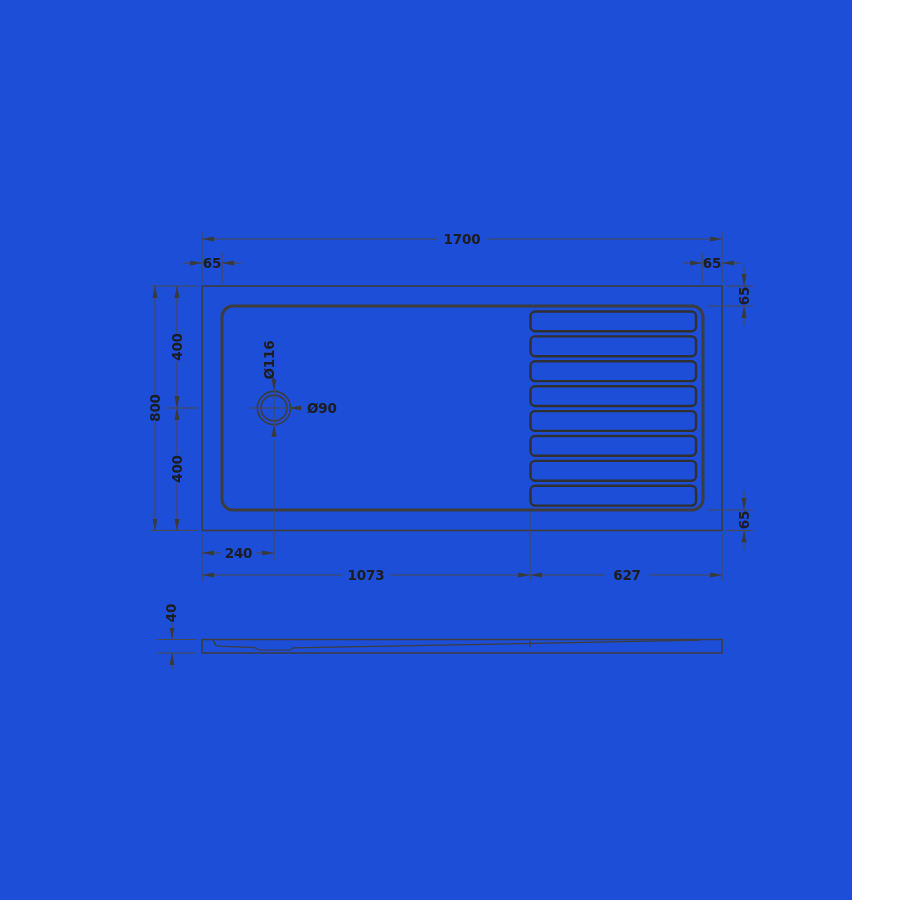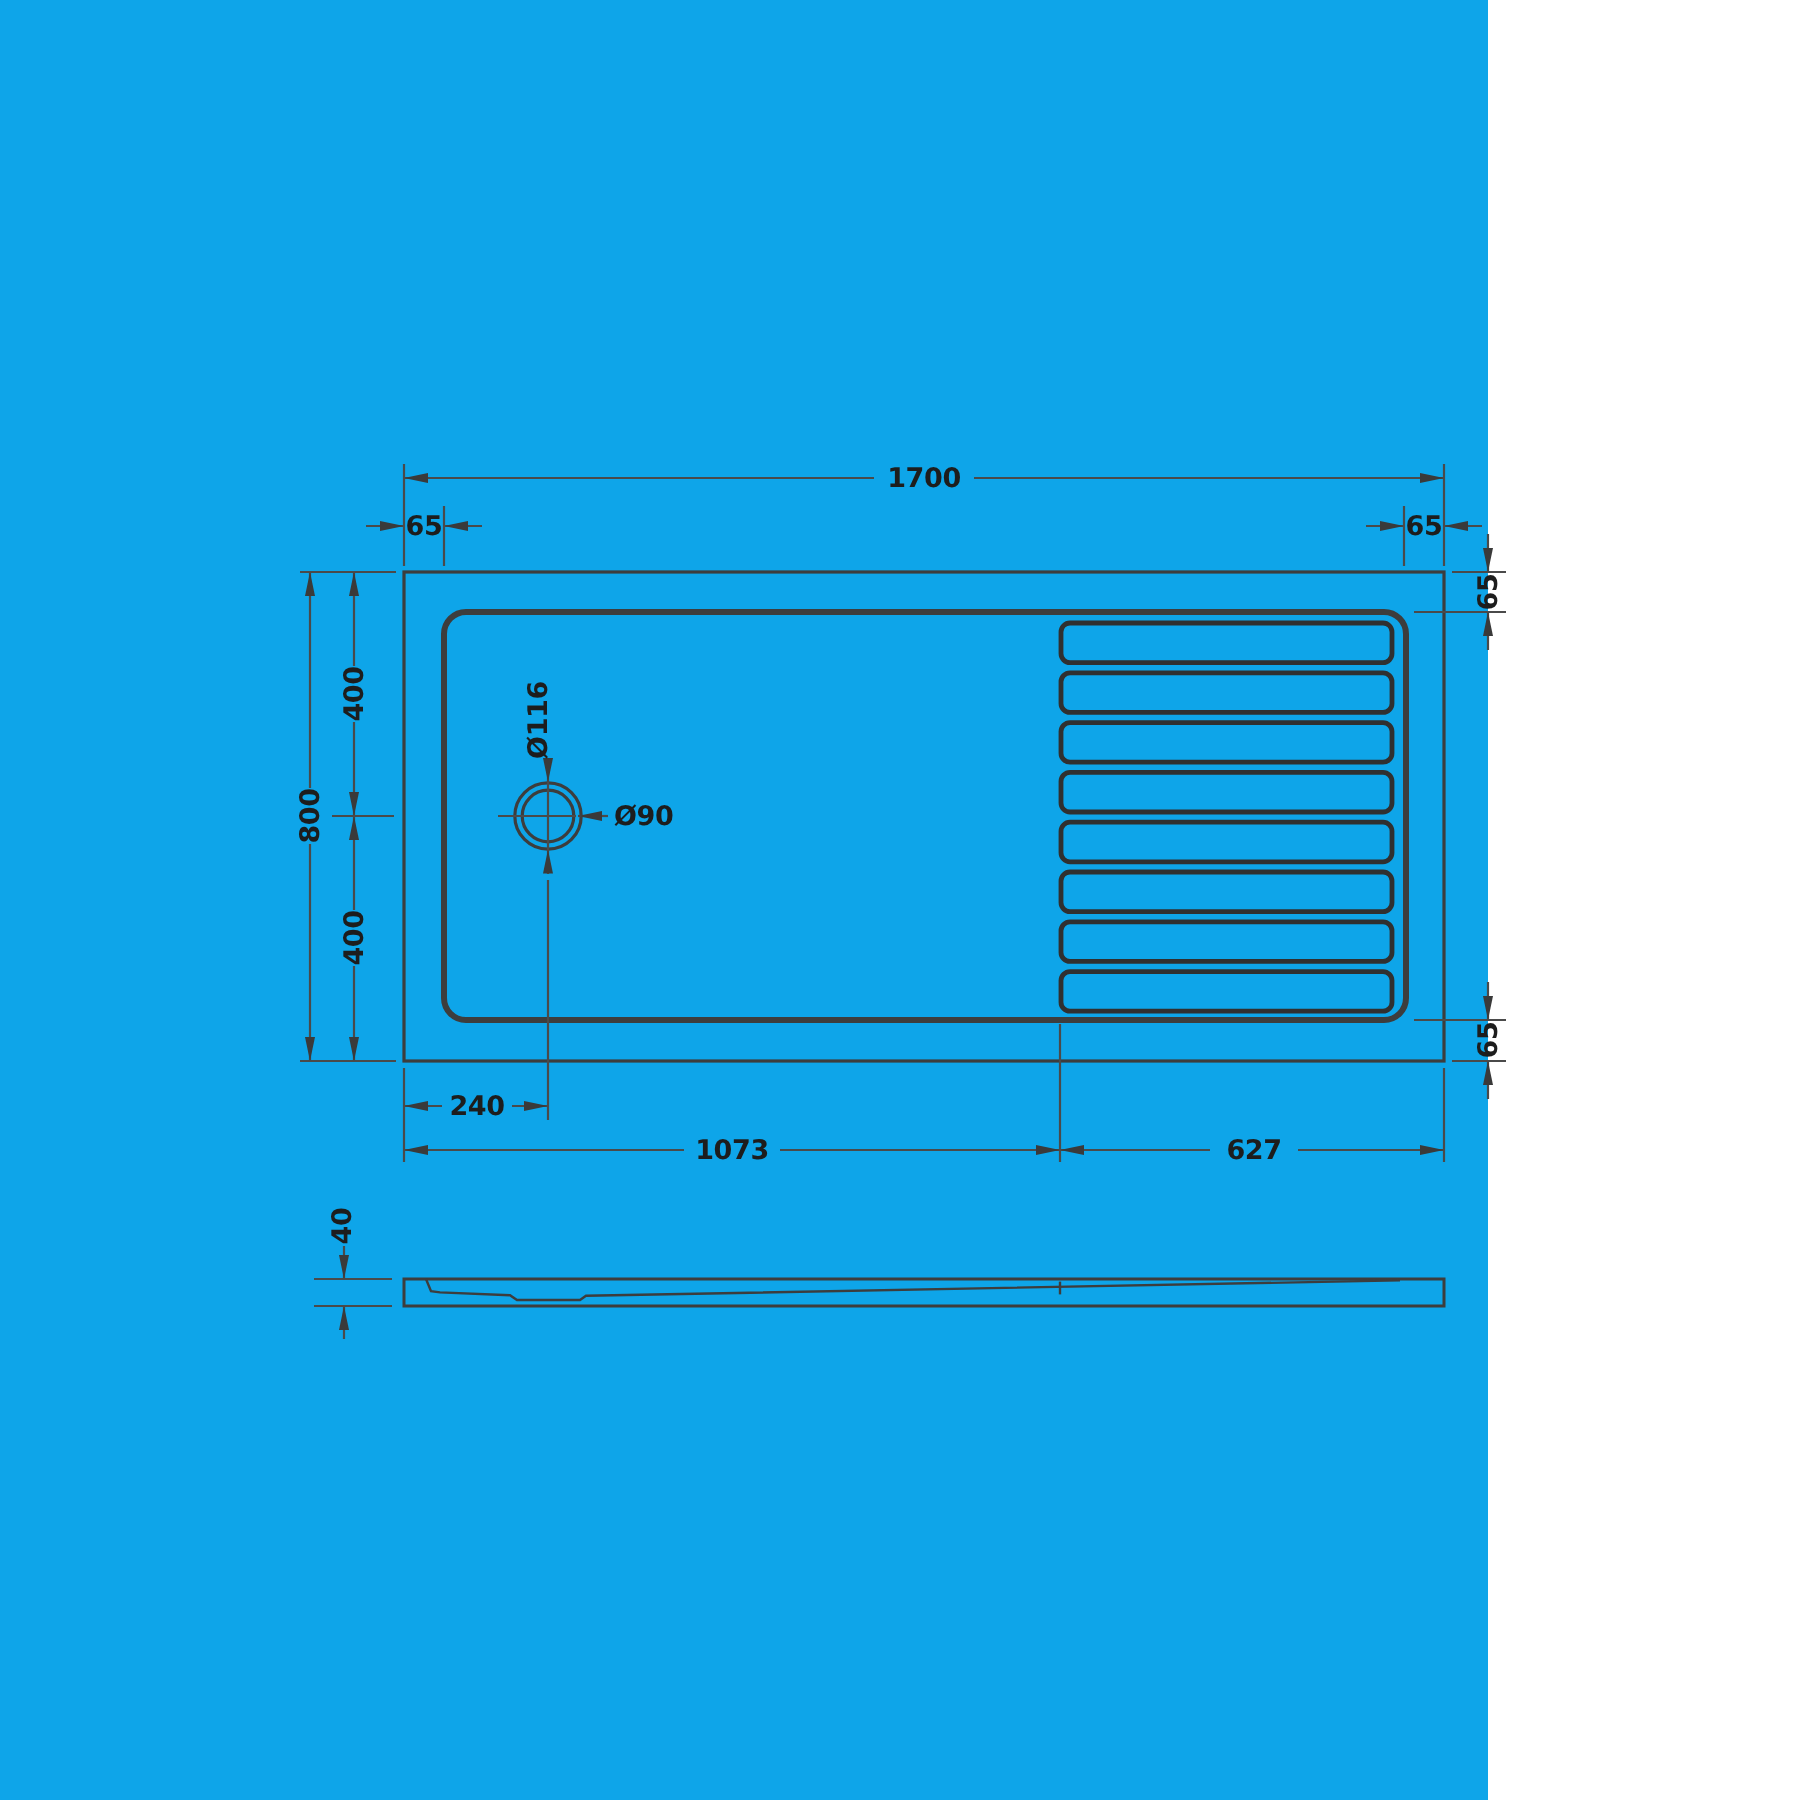--- a/index.html
+++ b/index.html
@@ -6,23 +6,23 @@
     margin: 0;
     padding: 0;
     background: #ffffff;
     width: 900px;
     height: 900px;
     overflow: hidden;
     font-family: "DejaVu Sans", "Liberation Sans", sans-serif;
   }
   .canvas-wrap {
     position: relative;
-    width: 744px;
+    width: 852px;
     height: 900px;
-    background: #0ea5e9;
+    background: #1d4ed8;
   }
   svg { display: block; }
   .part-line   { stroke: #3d3d3d; fill: none; }
   .dim-line    { stroke: #4a4a4a; fill: none; stroke-width: 1.1; }
   .dim-text {
     fill: #1d1d1d;
     font-size: 13.5px;
     font-weight: bold;
     letter-spacing: -0.2px;
     font-family: "DejaVu Sans", "Liberation Sans", sans-serif;

